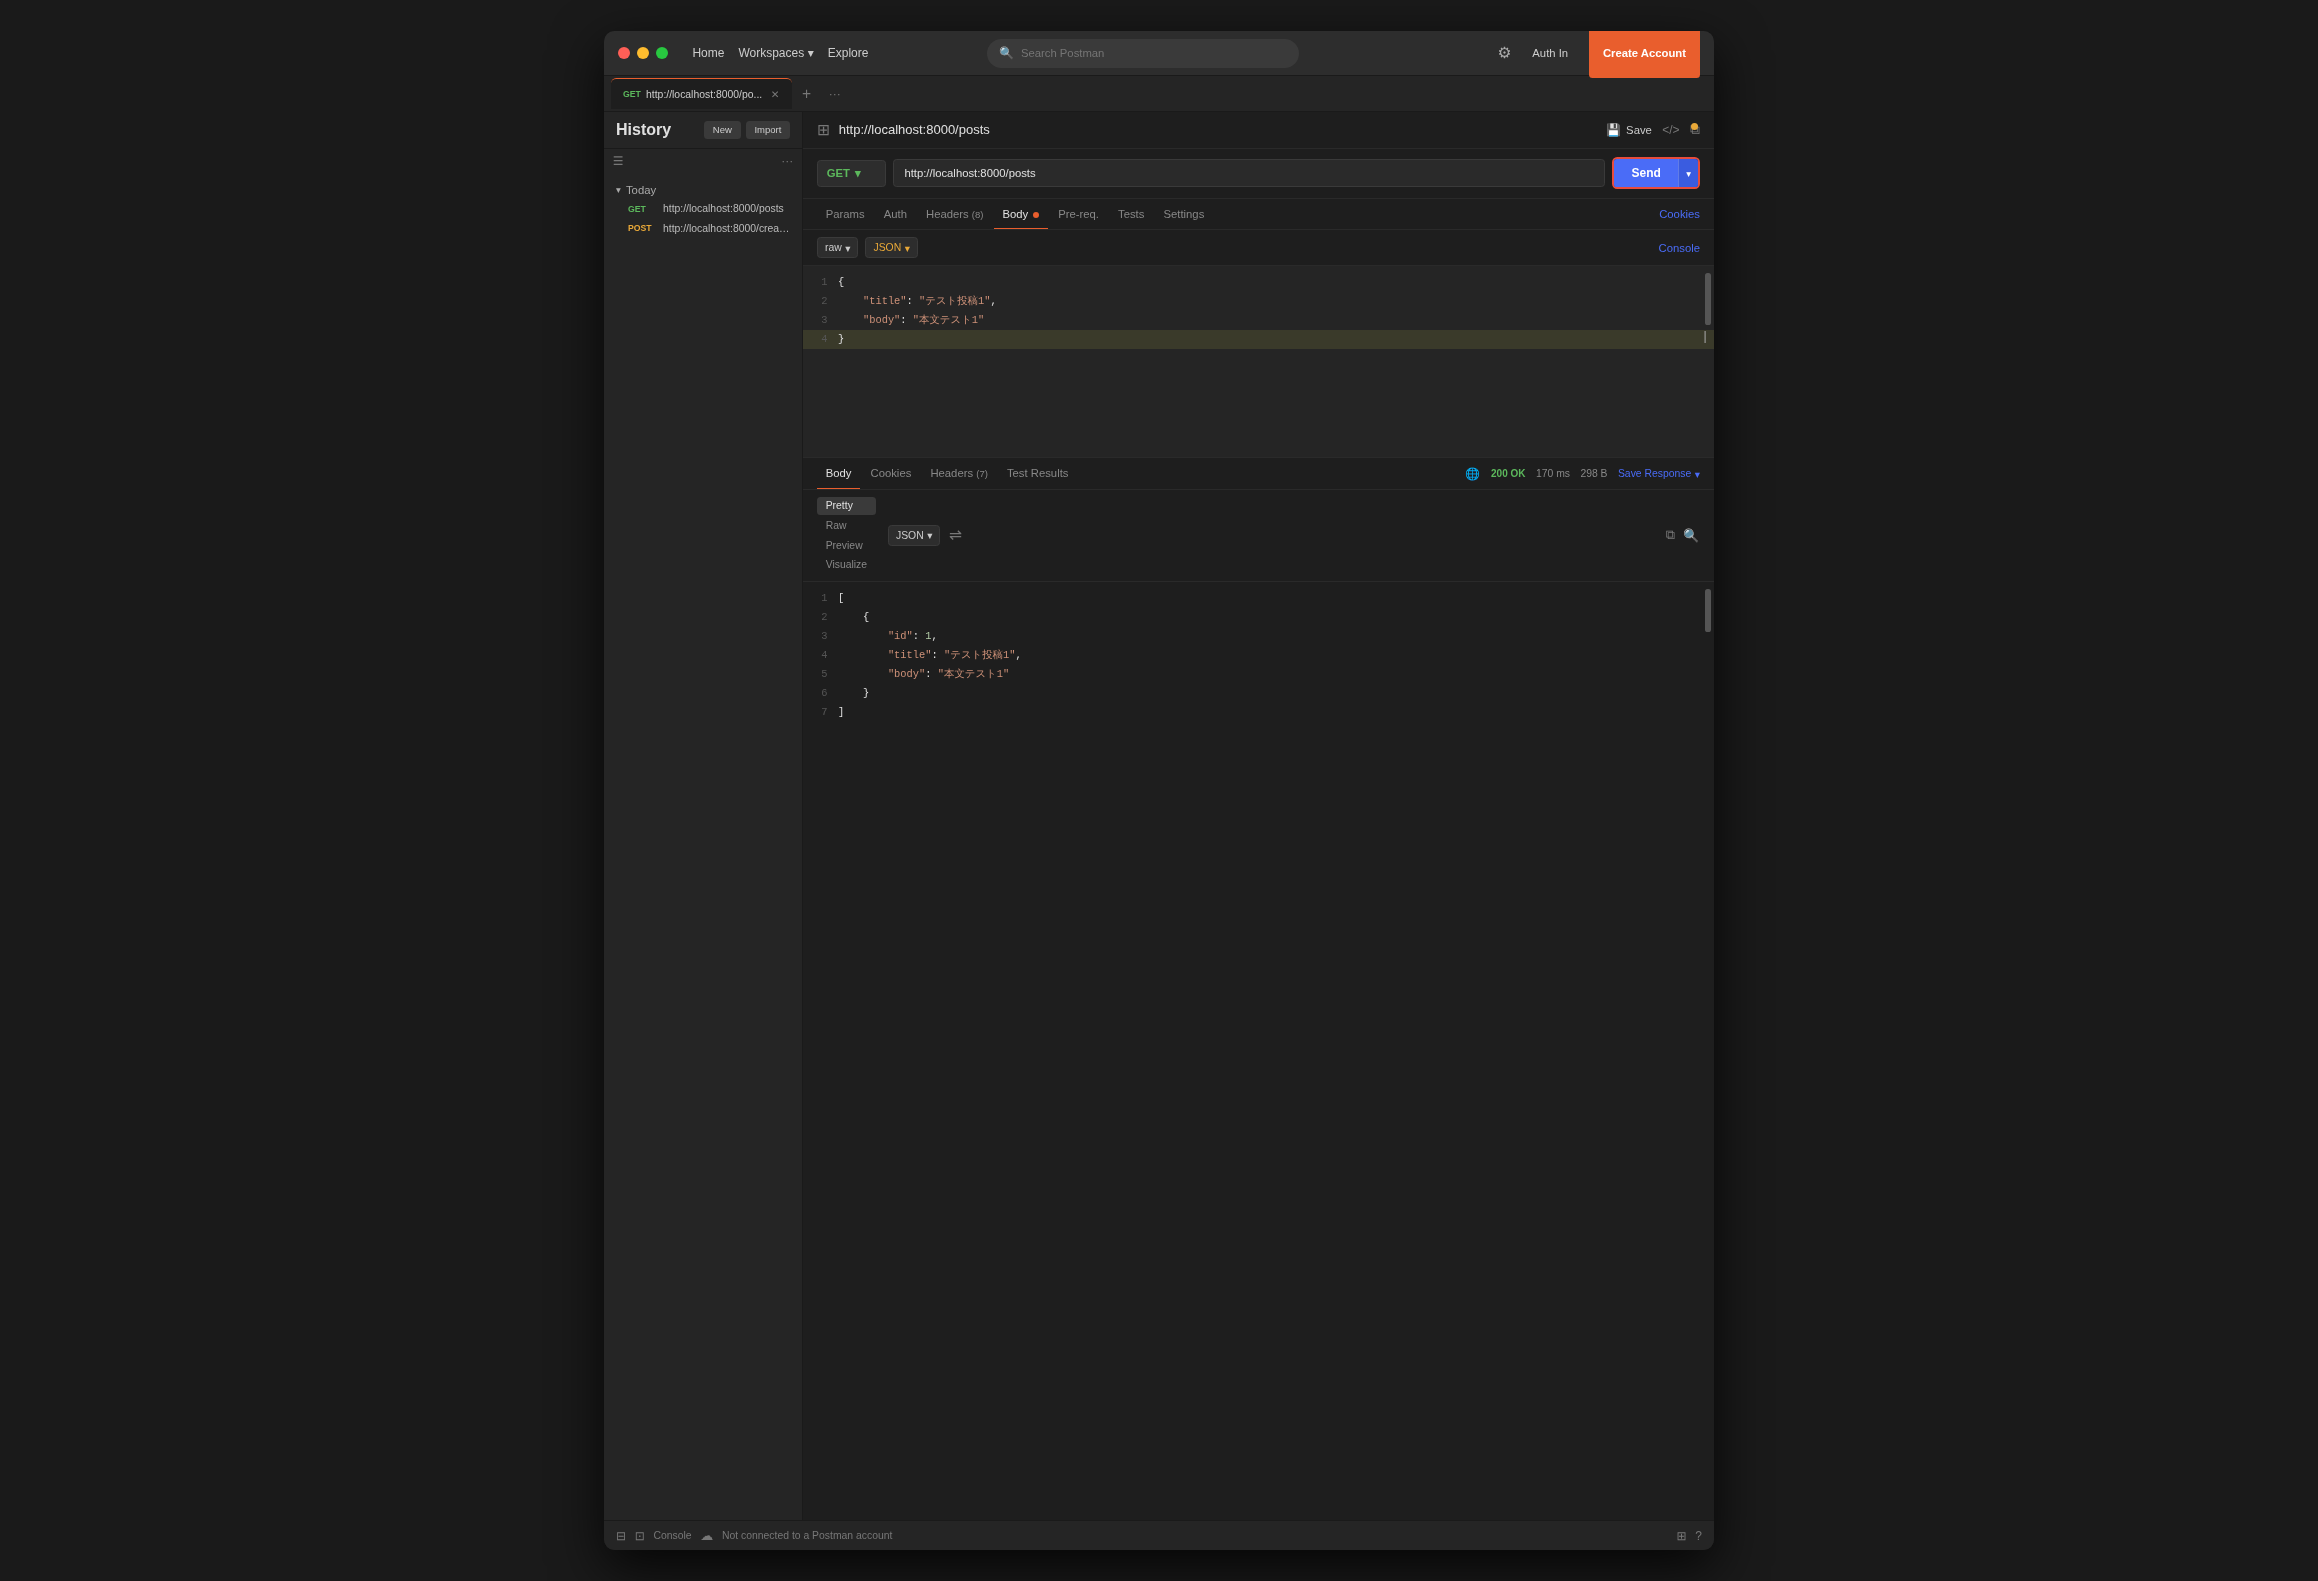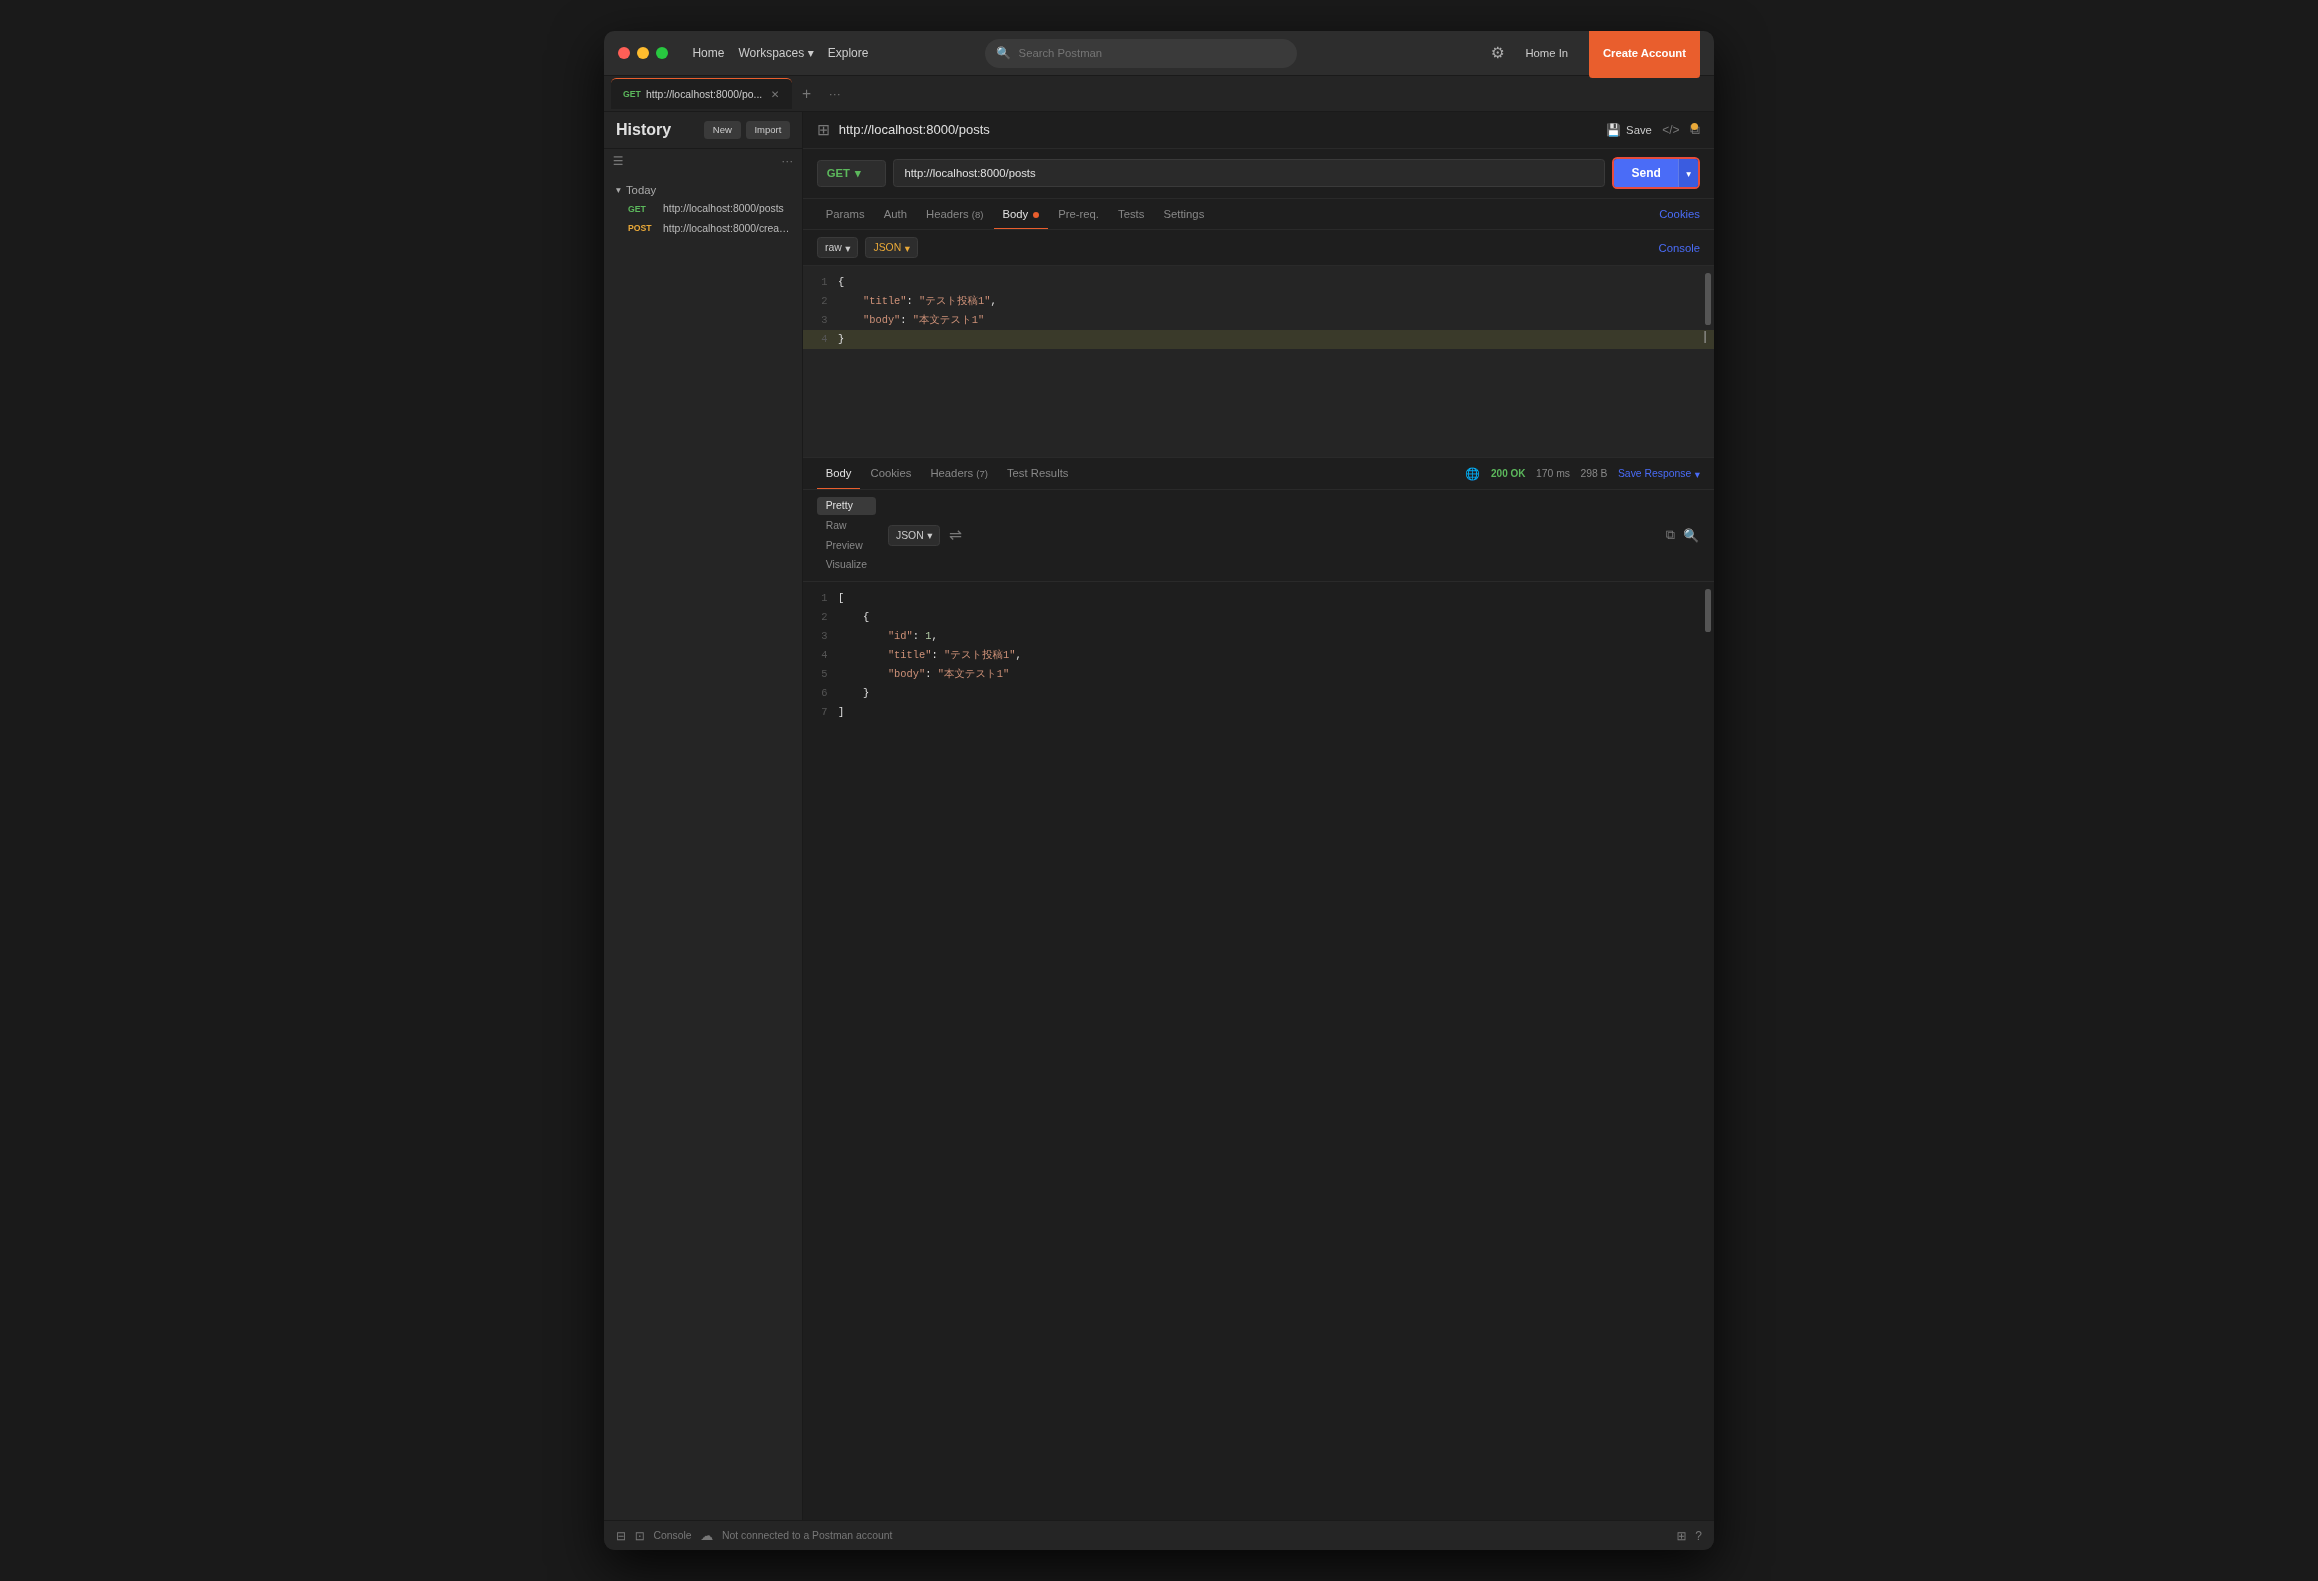--- a/index.html
+++ b/index.html
@@ -617,21 +617,21 @@
       <div class="nav-link">
         <span>Explore</span>
       </div>
     </div>
     <div class="search-bar">
       <span style="color:#777; font-size:12px;">🔍</span>
       <input type="text" style="color: rgb(153, 153, 153); font-size: 11.3px; background: transparent; border: none; outline: none; width: 100%;" placeholder="Search Postman">
     </div>
     <div class="header-right">
       <span class="gear-icon">⚙</span>
-      <span class="sign-in-btn">Home In</span>
+      <span class="sign-in-btn">Auth In</span>
       <button class="create-account-btn">Create Account</button>
     </div>
   </div>
 
   <div class="tabbar">
     <div class="tab">
       <span class="tab-method">GET</span>
       <span class="tab-url">http://localhost:8000/po...</span>
       <span style="color:#777; font-size:10.4px; margin-left:3.5px;">✕</span>
     </div>

